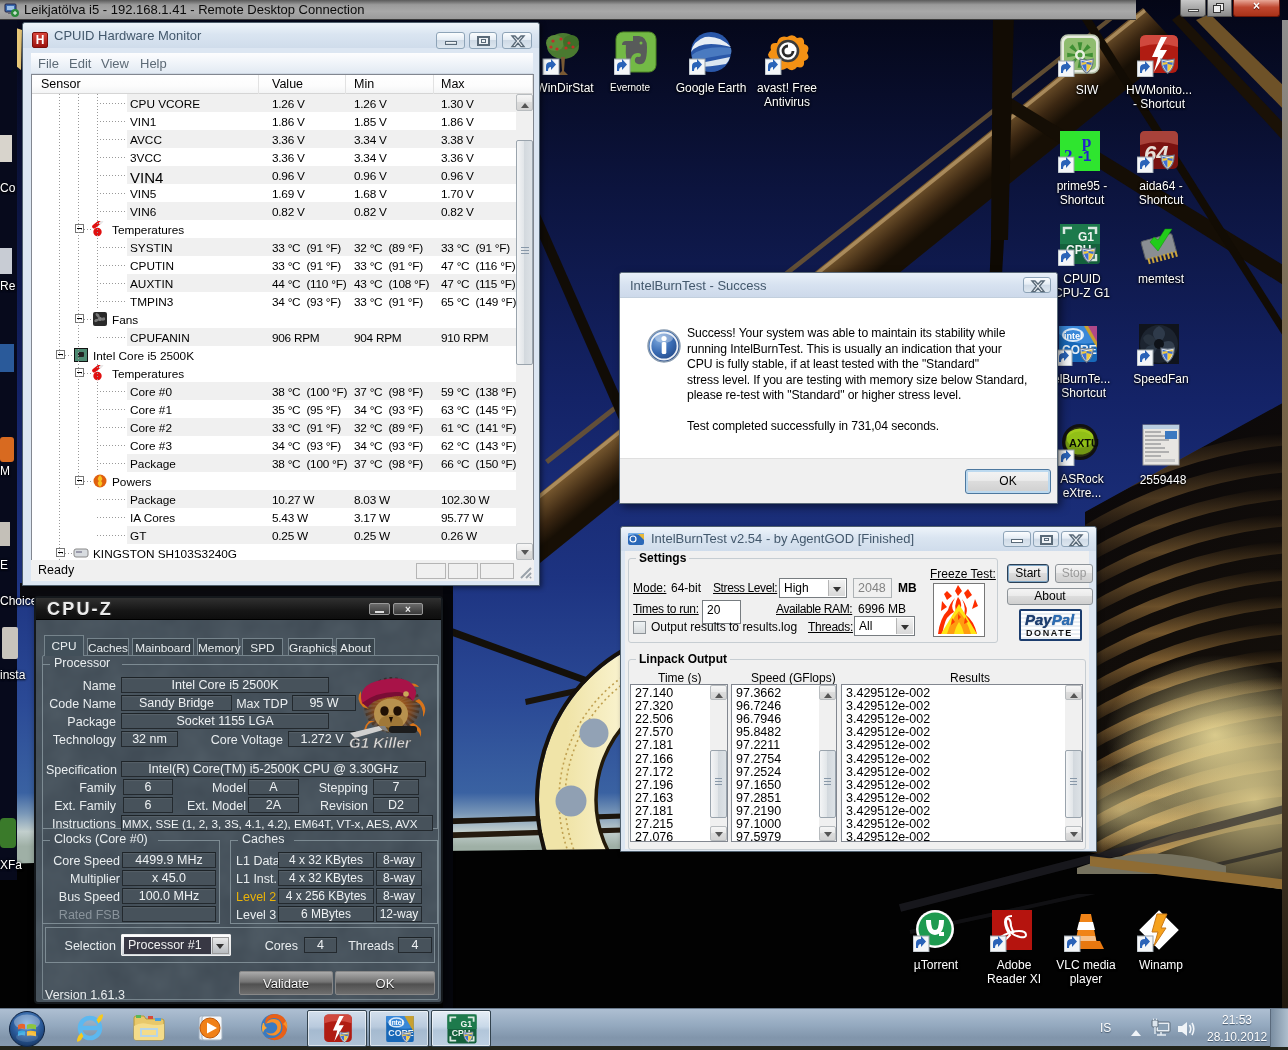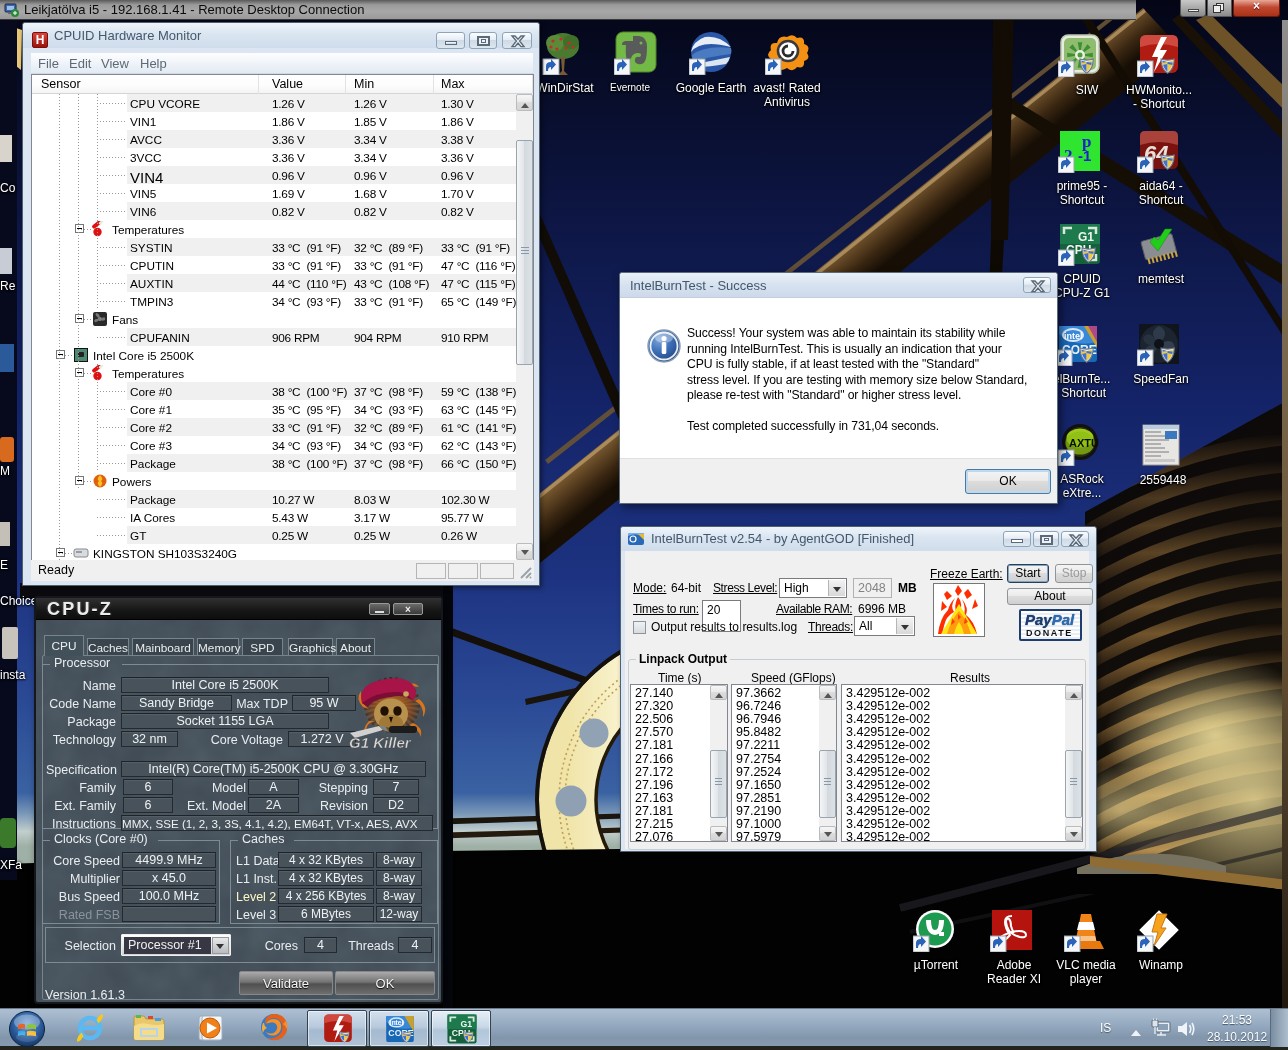--- a/index.html
+++ b/index.html
@@ -209,21 +209,21 @@
     <svg class="abs" style="left:765px;top:31px;z-index:1" width="44" height="44" viewBox="0 0 44 44">
       <path d="M22,6 Q28,2 32,7 Q40,5 39,13 Q46,15 42,22 Q46,28 39,30 Q40,38 32,36 Q28,42 22,37 Q14,42 11,35 Q3,36 6,28 Q0,24 6,19 Q4,11 12,12 Q14,4 22,6 Z" fill="#f49114"></path>
       <circle cx="23" cy="20" r="10" fill="#fff"></circle>
       <circle cx="23" cy="20" r="10" fill="none" stroke="#3a3a3a" stroke-width="2.6"></circle>
       <path d="M23,13.6 A6.4,6.4 0 1 0 29.4,20 L26.6,20 A3.6,3.6 0 1 1 23,16.4 Z" fill="#2a2a2a"></path>
       <g>
         <rect x="0" y="28" width="16" height="16" fill="#f4f6f8" stroke="#9aa4ac" stroke-width="1"></rect>
         <path d="M3,40 L3,35 Q3,31 8,31 L8,28 L13,33.5 L8,39 L8,36 Q5,36 5,40 Z" fill="#2a63b8"></path>
       </g>
     </svg>
-    <div class="lbl" style="left:749px;top:81px;width:76px;font-size:12px">avast! Rated</div>
+    <div class="lbl" style="left:749px;top:81px;width:76px;font-size:12px">avast! Free</div>
     <div class="lbl" style="left:749px;top:95px;width:76px;font-size:12px">Antivirus</div>
     <svg class="abs" style="left:1058px;top:33px;z-index:1" width="44" height="44" viewBox="0 0 44 44">
       <rect x="3" y="2" width="38" height="38" rx="7" fill="#e8ecdf" stroke="#b8c4ae" stroke-width="1.5"></rect>
       <rect x="6" y="5" width="32" height="32" rx="5" fill="#8fbc6f"></rect>
       <g fill="#3f8f33">
         <path d="M22,22 L34.8,19.7 L34.8,24.3 Z"></path>
         <path d="M22,22 L32.7,29.4 L29.4,32.7 Z"></path>
         <path d="M22,22 L24.3,34.8 L19.7,34.8 Z"></path>
         <path d="M22,22 L14.6,32.7 L11.3,29.4 Z"></path>
         <path d="M22,22 L9.2,24.3 L9.2,19.7 Z"></path>
@@ -834,21 +834,21 @@
       <div class="abs" style="left:194px;top:242px;width:208px;height:84px;border:1px solid #7d8b93;border-top:none"></div>
       <div class="abs" style="left:194px;top:242px;width:8px;height:1px;background:#7d8b93"></div>
       <div class="abs" style="left:258px;top:242px;width:144px;height:1px;background:#7d8b93"></div>
       <div class="abs" style="left:206px;top:234px;font-size:12.5px;color:#e9edef;z-index:2">Caches</div>
       <div class="czlab" style="left:200px;top:256px;width:40px;text-align:right;color:#e9edef">L1 Data</div>
       <div class="czbox" style="left:242px;top:254px;width:96px;height:16px;line-height:15px;text-align:center;font-size:12.0px">4 x 32 KBytes</div>
       <div class="czbox" style="left:340px;top:254px;width:46px;height:16px;line-height:15px;text-align:center;font-size:12.0px">8-way</div>
       <div class="czlab" style="left:200px;top:274px;width:40px;text-align:right;color:#e9edef">L1 Inst.</div>
       <div class="czbox" style="left:242px;top:272px;width:96px;height:16px;line-height:15px;text-align:center;font-size:12.0px">4 x 32 KBytes</div>
       <div class="czbox" style="left:340px;top:272px;width:46px;height:16px;line-height:15px;text-align:center;font-size:12.0px">8-way</div>
-      <div class="czlab" style="left:200px;top:292px;width:40px;text-align:left;color:#fef9c3">Level 2</div>
+      <div class="czlab" style="left:200px;top:292px;width:40px;text-align:left;color:#eab308">Level 2</div>
       <div class="czbox" style="left:242px;top:290px;width:96px;height:16px;line-height:15px;text-align:center;font-size:12.0px">4 x 256 KBytes</div>
       <div class="czbox" style="left:340px;top:290px;width:46px;height:16px;line-height:15px;text-align:center;font-size:12.0px">8-way</div>
       <div class="czlab" style="left:200px;top:310px;width:40px;text-align:right;color:#e9edef">Level 3</div>
       <div class="czbox" style="left:242px;top:308px;width:96px;height:16px;line-height:15px;text-align:center;font-size:12.0px">6 MBytes</div>
       <div class="czbox" style="left:340px;top:308px;width:46px;height:16px;line-height:15px;text-align:center;font-size:12.0px">12-way</div>
       <div class="czgb" style="left:9px;top:329px;width:390px;height:36px"></div>
       <div class="czlab" style="left:24px;top:341px;width:56px;text-align:right;color:#e9edef">Selection</div>
       <div class="abs" style="left:85px;top:336px;width:110px;height:22px;background:linear-gradient(#fff,#cfd4d8);border:1px solid #eee;border-radius:1px">
         <div class="abs" style="left:2px;top:2px;width:87px;height:17px;background:#383844;color:#f0f0f0;font-size:12.5px;line-height:17px;padding-left:4px">Processor #1</div>
         <div class="abs" style="left:90px;top:2px;width:17px;height:17px;background:linear-gradient(#e8e8e8,#b8bcc0);border:1px solid #999">
@@ -880,41 +880,44 @@
         <div class="abs" style="left:6px;top:3px;width:13px;height:10px;border:2px solid #5a6a78;background:#eef2f6">
           <div class="abs" style="left:2px;top:1px;width:5px;height:3px;border:1px solid #5a6a78"></div>
         </div>
       </div>
       <div class="capbtn" style="left:440px;top:4px;width:28px;height:16px">
         <svg class="abs" style="left:6px;top:2px" width="16" height="13" viewBox="0 0 16 13">
           <path d="M2,1 L5,1 L8,4.2 L11,1 L14,1 L9.6,6 L14,11.6 L11,11.6 L8,8 L5,11.6 L2,11.6 L6.4,6 Z" fill="#eef2f6" stroke="#5a6a78" stroke-width="1.4"></path>
         </svg>
       </div>
       <div class="abs" style="left:4px;top:24px;width:464px;height:298px;background:#f0f0f0;font-size:12px;color:#000">
+        <div class="gb" style="left:3px;top:7px;width:370px;height:85px">
+          <span>Settings</span>
+        </div>
         <span class="abs ul" style="left:8px;top:30px">Mode:</span>
         <span class="abs" style="left:46px;top:30px">64-bit</span>
         <span class="abs ul" style="left:88px;top:30px;letter-spacing:-0.4px">Stress Level:</span>
         <div class="dd" style="left:154px;top:27px;width:68px;height:20px">
           <span class="abs" style="left:4px;top:2px">High</span>
           <div class="ar"></div>
         </div>
         <div class="abs" style="left:228px;top:27px;width:39px;height:20px;border:1px solid #adb2b5;background:#f0f0f0;color:#838383;font-size:12.5px;line-height:19px;padding-left:4px">2048</div>
         <span class="abs" style="left:273px;top:30px;font-weight:bold">MB</span>
         <span class="abs ul" style="left:8px;top:51px;letter-spacing:-0.3px">Times to run:</span>
-        <div class="tb" style="left:77px;top:49px;width:39px;height:32px;line-height:19px;padding-left:4px">20</div>
+        <div class="tb" style="left:77px;top:49px;width:39px;height:24px;line-height:19px;padding-left:4px">20</div>
         <span class="abs ul" style="left:151px;top:51px;letter-spacing:-0.4px">Available RAM:</span>
         <span class="abs" style="left:233px;top:51px">6996 MB</span>
         <div class="abs" style="left:8px;top:70px;width:13px;height:13px;border:1px solid #8e9499;background:linear-gradient(#eef2f4,#d8dcde)"></div>
         <span class="abs" style="left:26px;top:69px">Output results to results.log</span>
         <span class="abs ul" style="left:183px;top:69px;letter-spacing:-0.3px">Threads:</span>
         <div class="dd" style="left:229px;top:65px;width:61px;height:20px">
           <span class="abs" style="left:4px;top:2px">All</span>
           <div class="ar"></div>
         </div>
-        <span class="abs ul" style="left:305px;top:16px">Freeze Earth:</span>
+        <span class="abs ul" style="left:305px;top:16px">Freeze Test:</span>
         <div class="abs" style="left:308px;top:32px;width:52px;height:54px;background:#fff;border:1px solid #777"><svg width="50" height="52" viewBox="0 0 50 52">
 <g fill="#fe2e00">
 <path d="M24,1 L28,7 L24,12 L21,7 Z M13,7 L18,12 L13,16 L10,10 Z M34,5 L38,11 L33,15 L30,9 Z M8,17 L13,23 L7,27 Z M41,15 L44,22 L38,25 Z"></path>
 <path d="M21,14 Q16,22 20,28 Q12,32 10,42 L8,50 L4,50 Q6,34 14,26 Q16,19 21,14 Z"></path>
 <path d="M28,15 Q35,24 32,31 Q40,37 43,50 L39,50 Q36,38 29,34 Q33,25 28,15 Z"></path>
 <path d="M24,13 Q19,22 23,30 L27,24 Q28,18 24,13 Z"></path>
 </g>
 <path d="M7,50 L25,20 L43,50 Z" fill="#ffe414"></path>
 <path d="M13,50 Q17,36 25,27 Q33,36 37,50 Z" fill="#ff9c10"></path>
 <path d="M20,50 Q22,42 25,38 Q28,42 30,50 Z" fill="#ffe414"></path>

